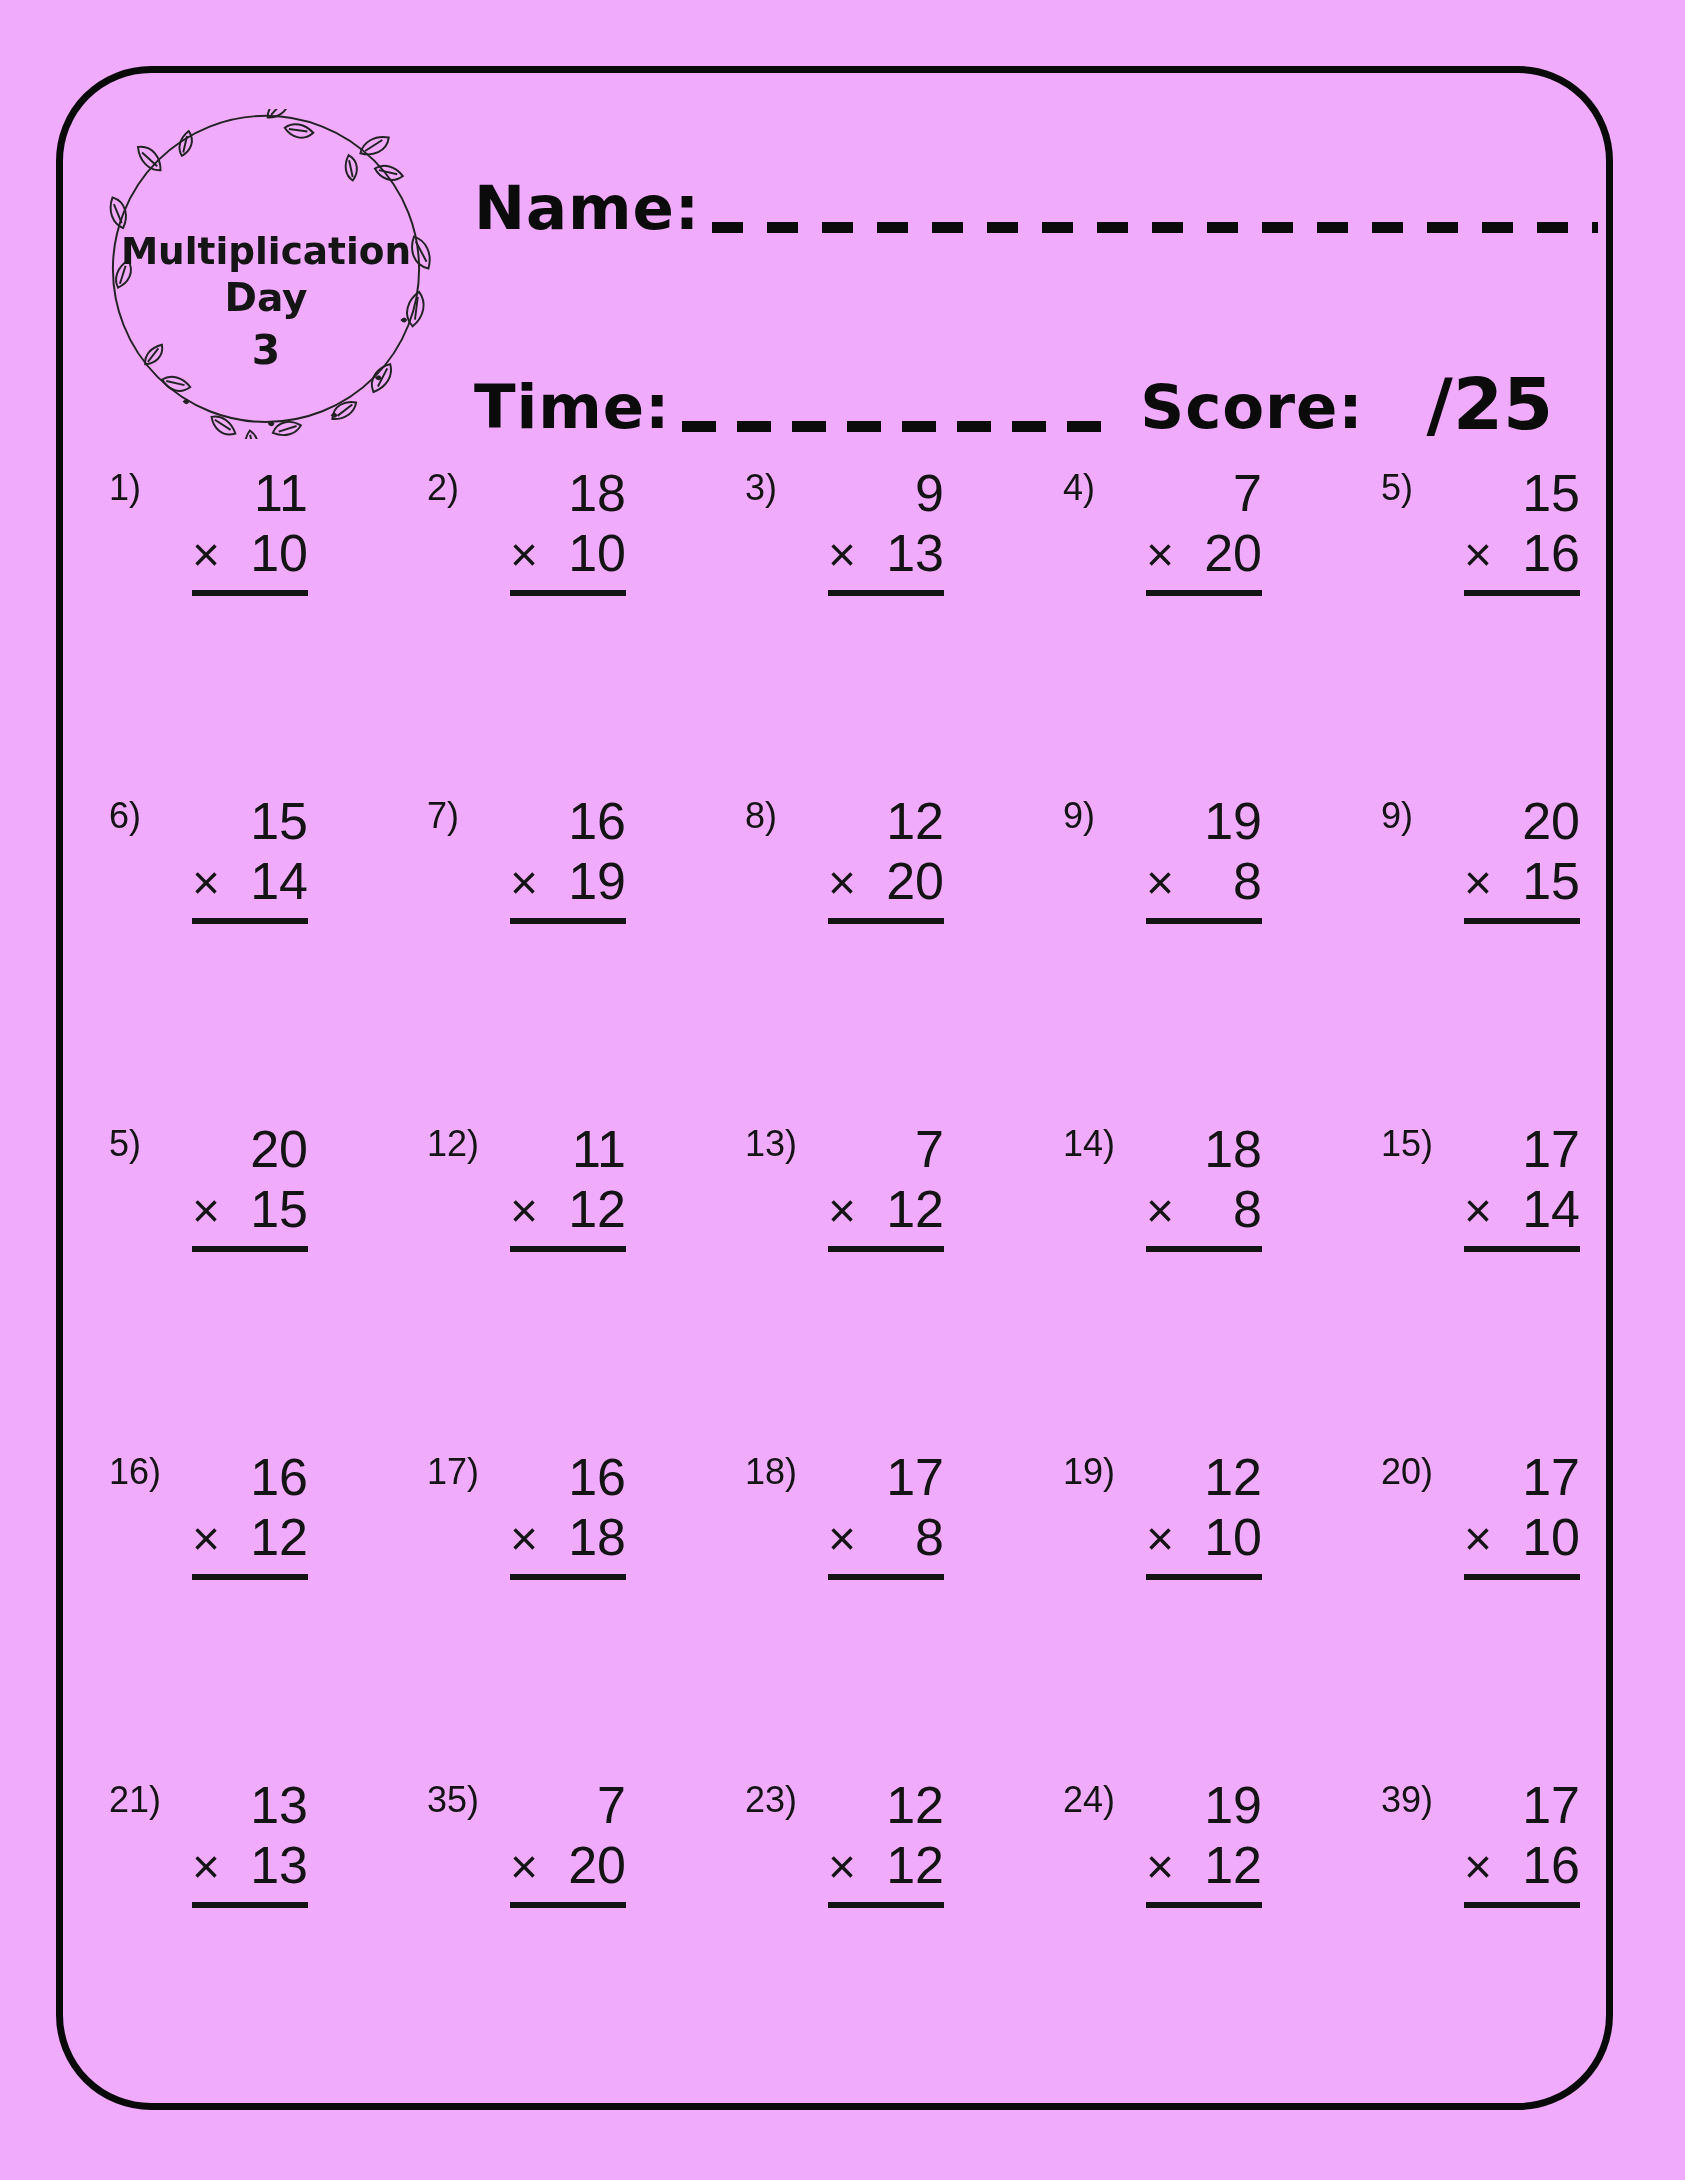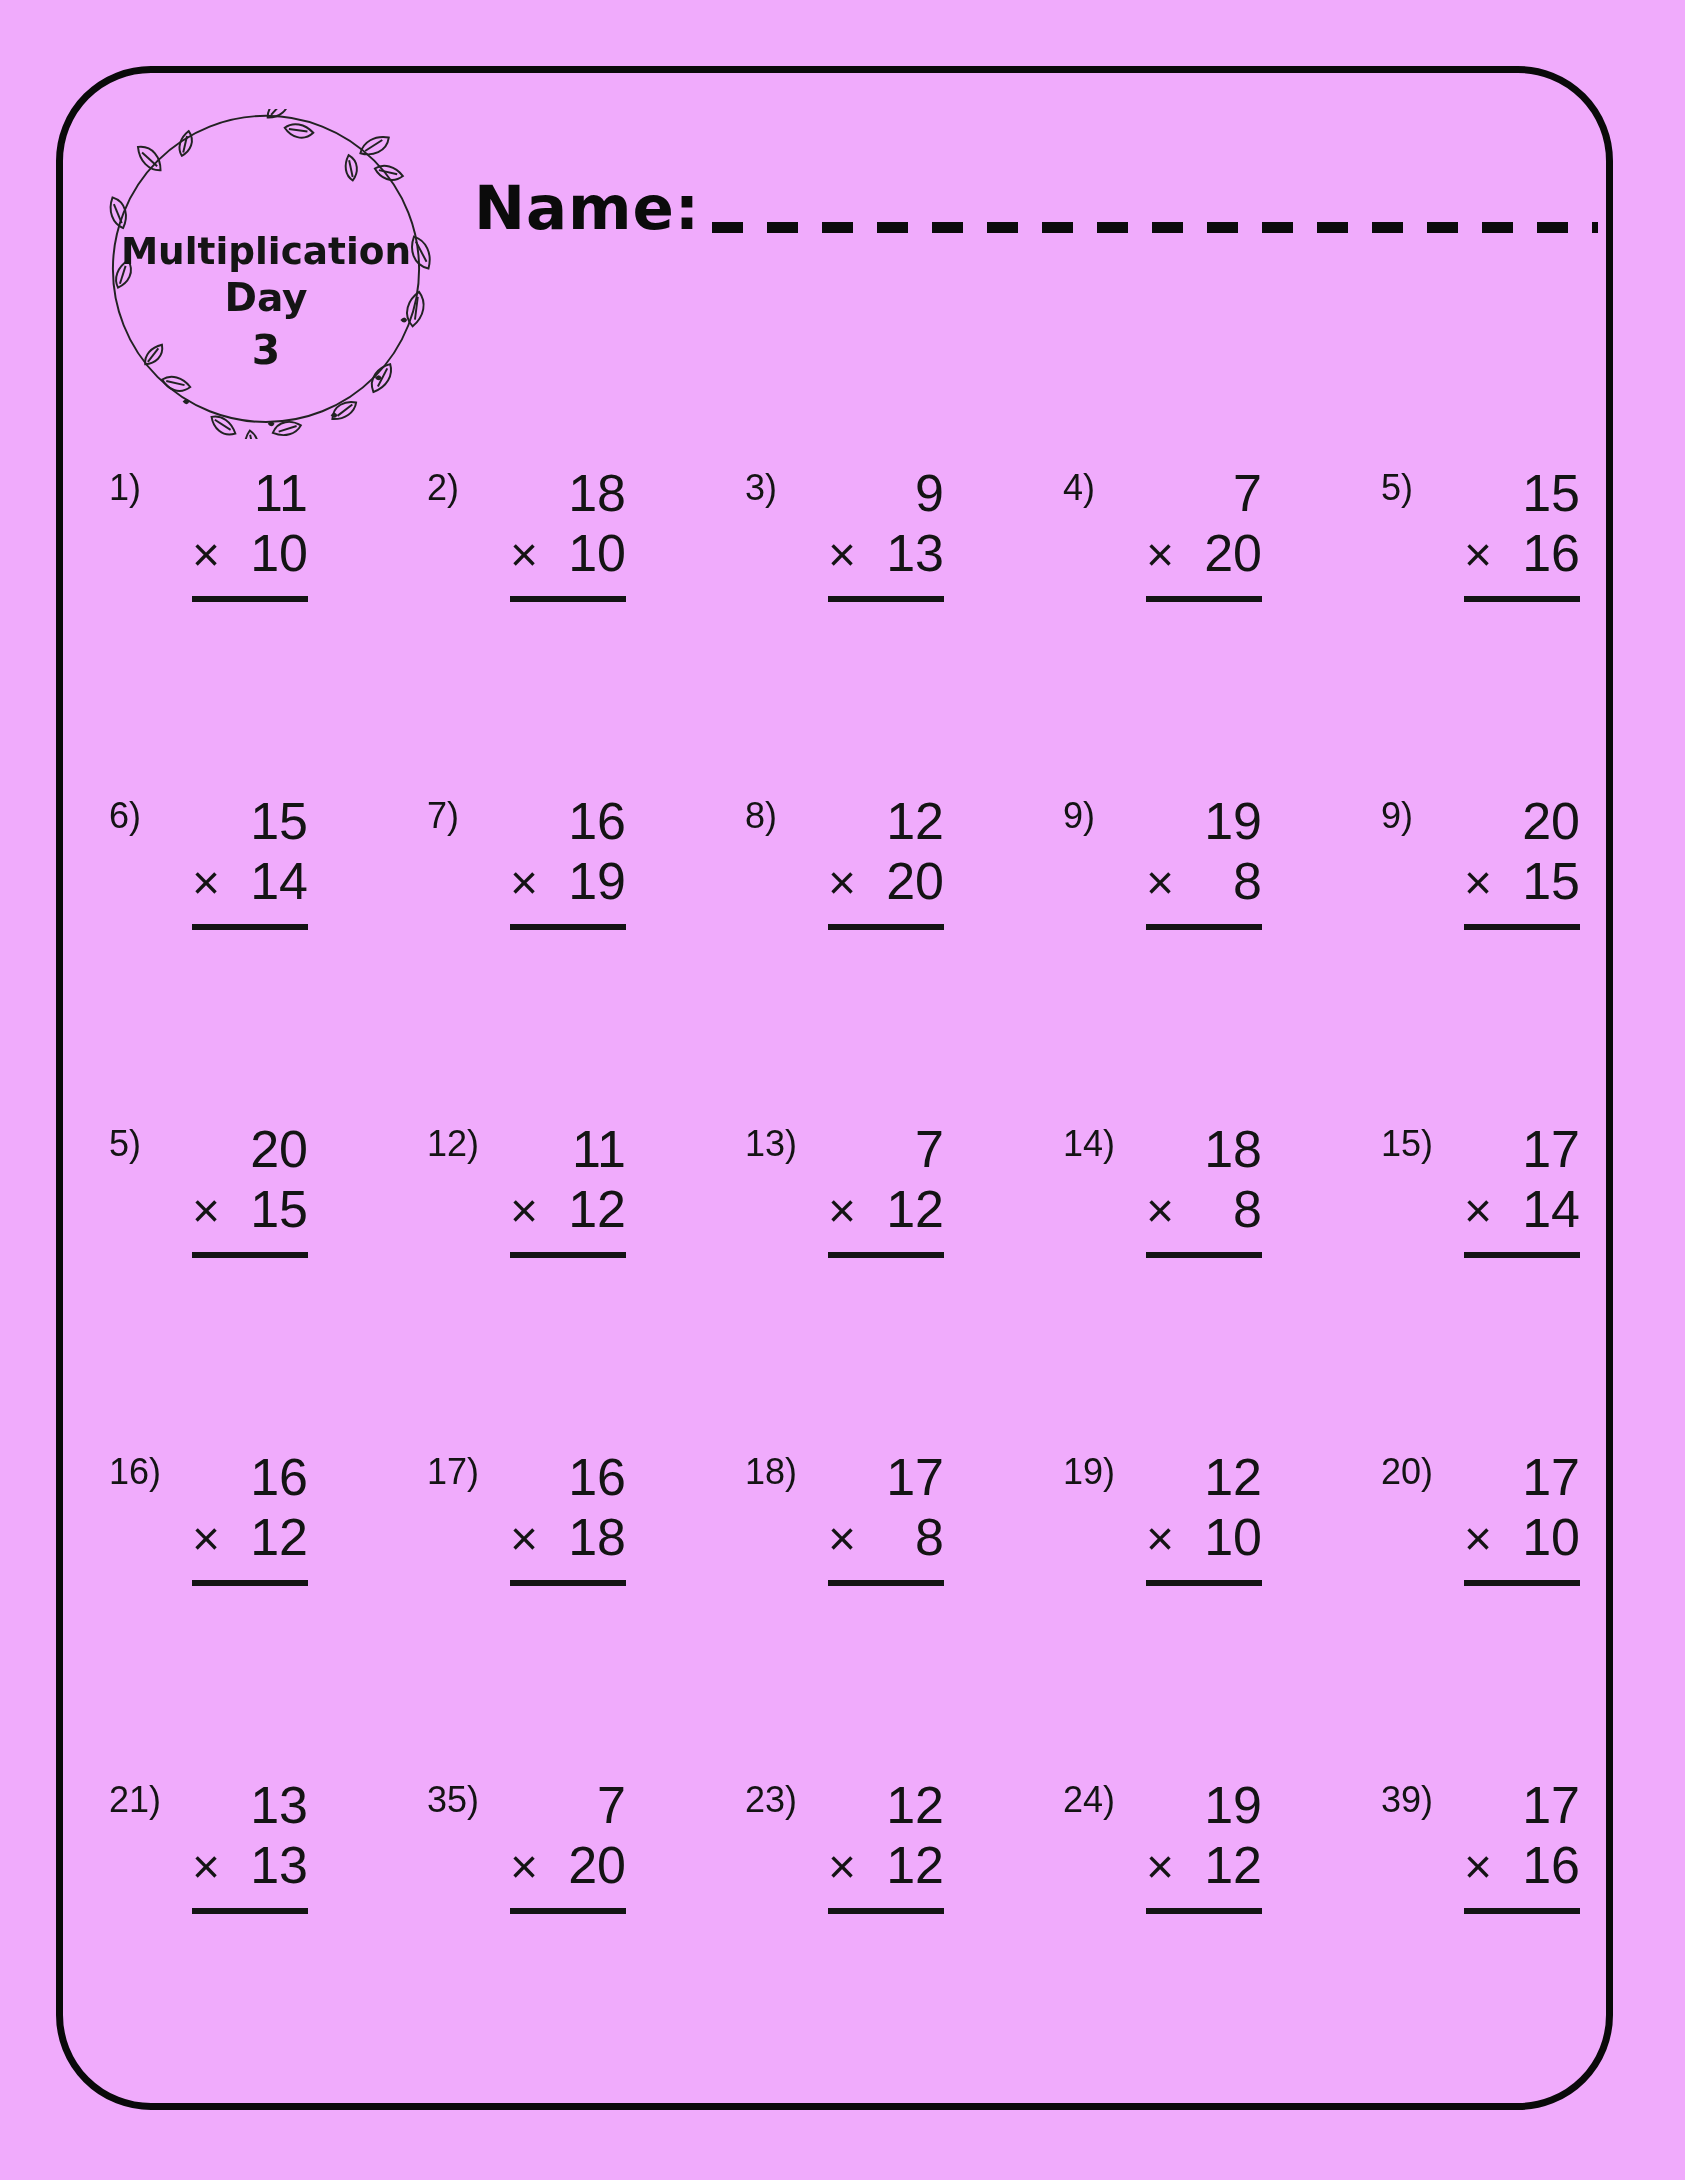--- a/index.html
+++ b/index.html
@@ -74,21 +74,21 @@
   .p-num{
     position:absolute;left:0;top:1.7px;
     font-family:"Liberation Sans","DejaVu Sans",sans-serif;
     font-size:36px;line-height:1;
     color:#141414;
   }
   .p-work{
     margin-left:83px;
     width:116px;
     border-bottom:6px solid #141414;
-    padding-bottom:17px;
+    padding-bottom:11px;
   }
   .p-top{
     font-family:"Liberation Sans","DejaVu Sans",sans-serif;
     font-size:52px;line-height:0.98;
     text-align:right;
     color:#141414;
   }
   .p-bottom{
     margin-top:9.4px;
     display:flex;
@@ -205,20 +205,26 @@
     <text x="194" y="182" font-size="44">Multiplication</text>
     <text x="194" y="238" font-size="46">Day</text>
     <text x="194" y="300" font-size="48">3</text>
   </svg>
 
   <div class="name-row">
     <span class="hdr-label">Name:</span>
     <span class="dash-line dash-name"></span>
   </div>
 
+  <div class="time-row">
+    <span class="hdr-label">Time:</span>
+    <span class="dash-line dash-time"></span>
+    <span class="hdr-label score-label">Score:</span>
+    <span class="score-value">/25</span>
+  </div>
 
   <div class="problems">
       <div class="problem">
         <span class="p-num">1)</span>
         <div class="p-work">
           <div class="p-top">11</div>
           <div class="p-bottom">
             <span class="p-sign">×</span>
             <span class="p-mult">10</span>
           </div>

